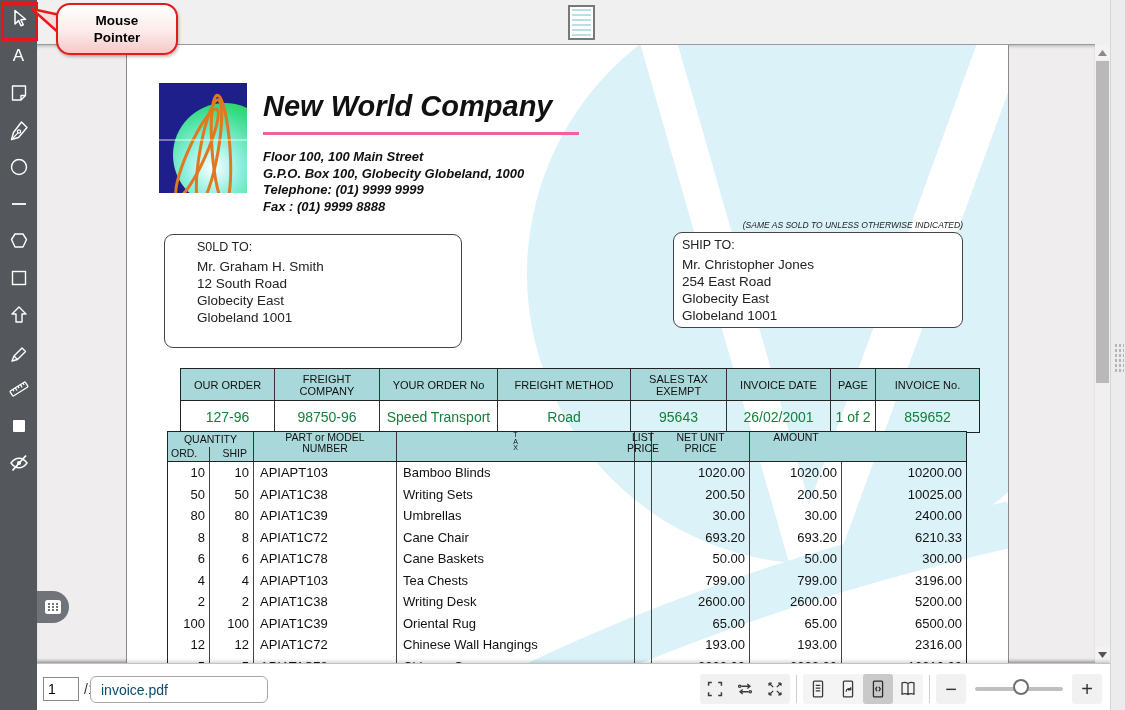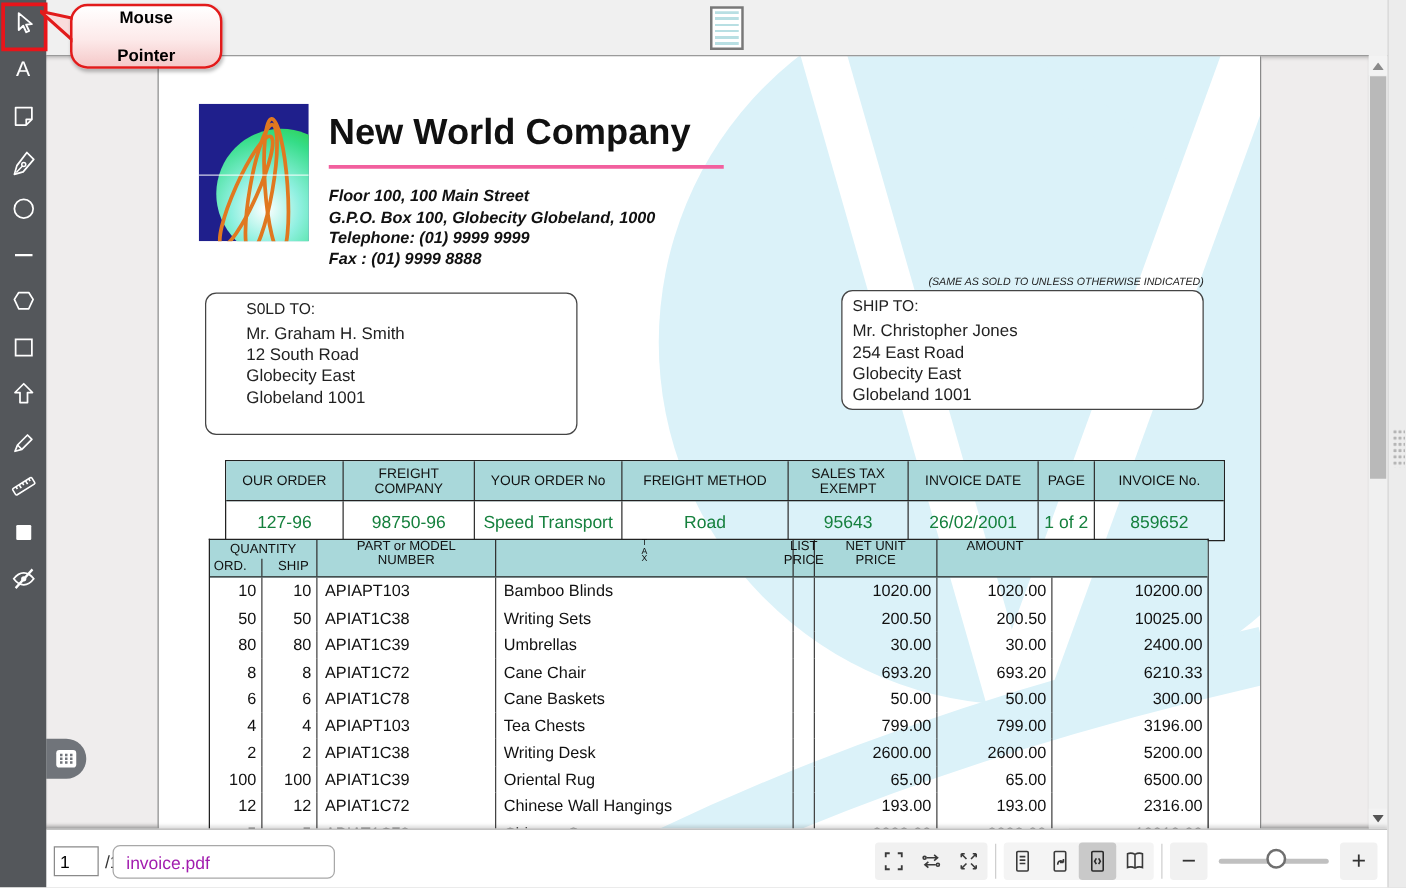--- a/index.html
+++ b/index.html
@@ -20,33 +20,33 @@
           border-bottom:1px solid #9a9a9a;z-index:10;display:flex;align-items:center;justify-content:center;}
   .page-thumb{width:27px;height:35px;border:2px solid #787878;background:#fff;box-sizing:border-box;
               display:flex;align-items:stretch;cursor:pointer;}
   .page-thumb .stripes{flex:1;margin:2px;background:
       repeating-linear-gradient(180deg,#b8dfe3 0 2px,#ffffff 2px 5px);}
   
   .callout{position:absolute;left:56px;top:3px;width:118px;height:48px;z-index:60;
            border:2.5px solid #e21b1b;border-radius:14px;
            background:linear-gradient(180deg,#ffffff 0%,#fdeaea 55%,#f5c9c9 100%);
            box-shadow:1px 2px 3px rgba(0,0,0,.25);
-           display:flex;flex-direction:column;align-items:center;justify-content:space-between;
+           display:flex;flex-direction:column;align-items:center;justify-content:center;
            font-weight:bold;font-size:13.5px;line-height:17px;color:#000;}
   .callout-tail{position:absolute;left:32px;top:6px;z-index:59;}
   
   .viewer{position:absolute;left:37px;top:44px;width:1058px;height:619px;background:#efeded;overflow:hidden;
           box-shadow:inset 0 4px 4px -3px rgba(0,0,0,.4), inset 0 -4px 4px -3px rgba(0,0,0,.35);}
   .page{position:absolute;left:89px;top:0;width:881px;height:619px;background:#ffffff;
         border-left:1px solid #8a8a8a;border-right:1px solid #8a8a8a;overflow:hidden;}
   .wm{position:absolute;left:0;top:0;z-index:0;}
   .pgc{position:absolute;z-index:1;}
   
   .logo{left:32px;top:39px;width:88px;height:110px;}
-  .company-name{left:136px;top:46px;font-size:29px;font-weight:bold;color:#111;white-space:nowrap;}
+  .company-name{left:136px;top:46px;font-size:29px;font-weight:bold;font-style:italic;color:#111;white-space:nowrap;}
   .title-rule{left:136px;top:88px;width:316px;height:3px;background:#f2609e;}
   .addr{left:136px;top:105px;font-size:13px;font-weight:bold;font-style:italic;color:#111;line-height:16.5px;white-space:nowrap;}
   .ship-note{left:546px;top:176px;width:290px;text-align:right;font-size:8.5px;font-style:italic;color:#222;white-space:nowrap;}
   .addr-box{border:1.5px solid #444;border-radius:9px;background:#fff;box-sizing:border-box;
             padding:4px 8px;font-size:13.5px;color:#222;line-height:17px;}
   .sold-box{left:37px;top:190px;width:298px;height:114px;padding-left:32px;}
   .ship-box{left:546px;top:188px;width:290px;height:96px;}
   .addr-box .bx-label{font-size:12.5px;margin-bottom:2px;}
   
   .info-table{left:40px;top:324px;width:800px;border:1.5px solid #222;box-sizing:border-box;margin-left:13px;}
@@ -85,21 +85,21 @@
   .right-strip{position:absolute;left:1110px;top:0;width:15px;height:710px;background:#ececec;border-left:1px solid #d5d5d5;z-index:25;}
   .grip{position:absolute;left:3px;top:343px;width:10px;height:31px;cursor:pointer;
         background-image:radial-gradient(#b5b5b5 1px,transparent 1.2px);background-size:4px 5px;}
   
   .bottombar{position:absolute;left:37px;top:663px;width:1073px;height:47px;background:#ffffff;z-index:22;
              border-top:1px solid #c2c2c2;box-shadow:0 -2px 3px rgba(0,0,0,.15);}
   .pg-input{position:absolute;left:6px;top:13px;width:36px;height:24px;border:1px solid #8a8a8a;
             font-size:14px;padding:0 4px;box-sizing:border-box;font-family:"Liberation Sans",sans-serif;}
   .pg-total{position:absolute;left:47px;top:17px;font-size:14px;color:#333;}
   .file-input{position:absolute;left:53px;top:12px;width:178px;height:27px;border:1px solid #a8a8a8;border-radius:6px;
-              font-size:14px;padding:0 10px;box-sizing:border-box;color:#a21caf;font-family:"Liberation Sans",sans-serif;}
+              font-size:14px;padding:0 10px;box-sizing:border-box;color:#0c4a6e;font-family:"Liberation Sans",sans-serif;}
   .ctl{position:absolute;top:10px;height:30px;display:flex;align-items:center;}
   .icon-group{background:#f1f1f1;border-radius:3px;height:30px;display:flex;align-items:center;}
   .ibtn{width:30px;height:30px;display:flex;align-items:center;justify-content:center;cursor:pointer;border-radius:3px;}
   .ibtn.sel{background:#c9c9c9;}
   .vdiv{width:1px;height:28px;background:#cfcfcf;margin:0 6px;}
   .zoom-slider-track{position:relative;width:88px;height:4px;background:#c0c0c0;border-radius:2px;cursor:pointer;}
   .zoom-knob{position:absolute;left:38px;top:-8px;width:16px;height:16px;border-radius:50%;
              background:#fff;border:2.5px solid #6f6f6f;box-sizing:border-box;cursor:pointer;}
   .zbtn{background:#f1f1f1;border-radius:3px;width:30px;height:30px;display:flex;align-items:center;justify-content:center;
         font-size:20px;color:#333;cursor:pointer;}

